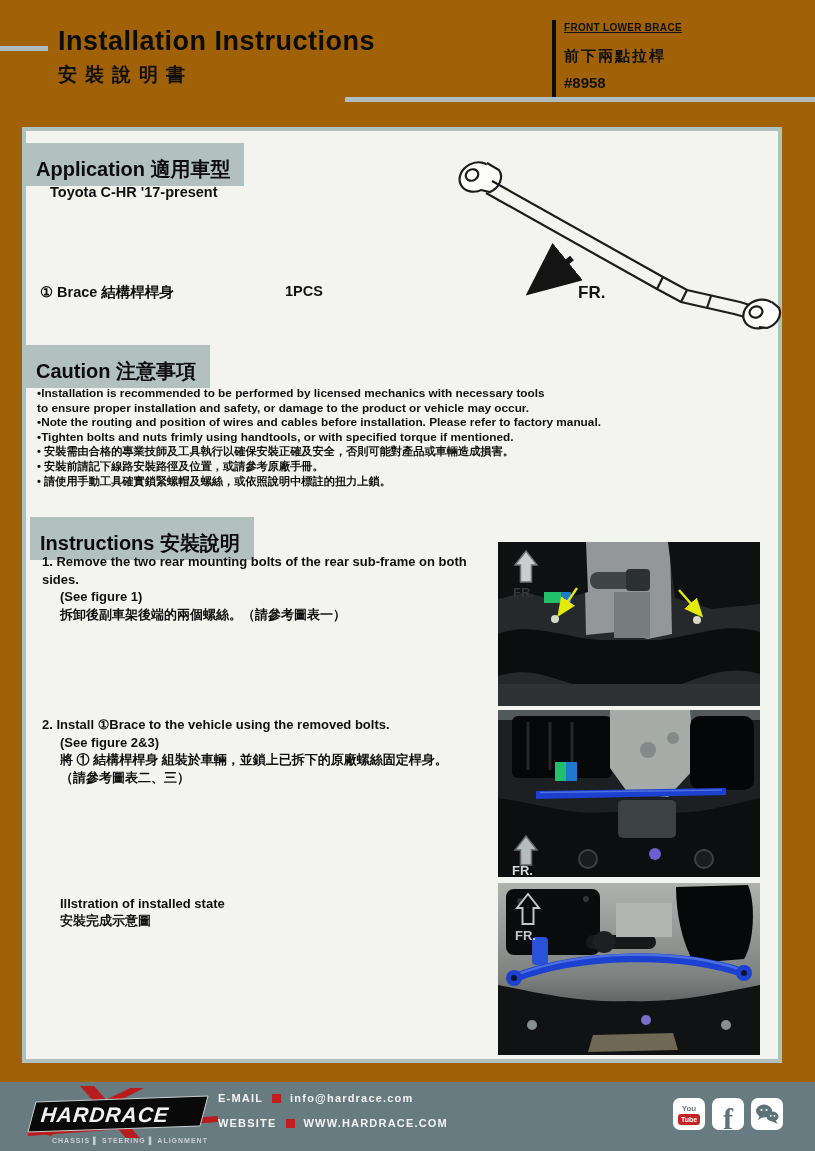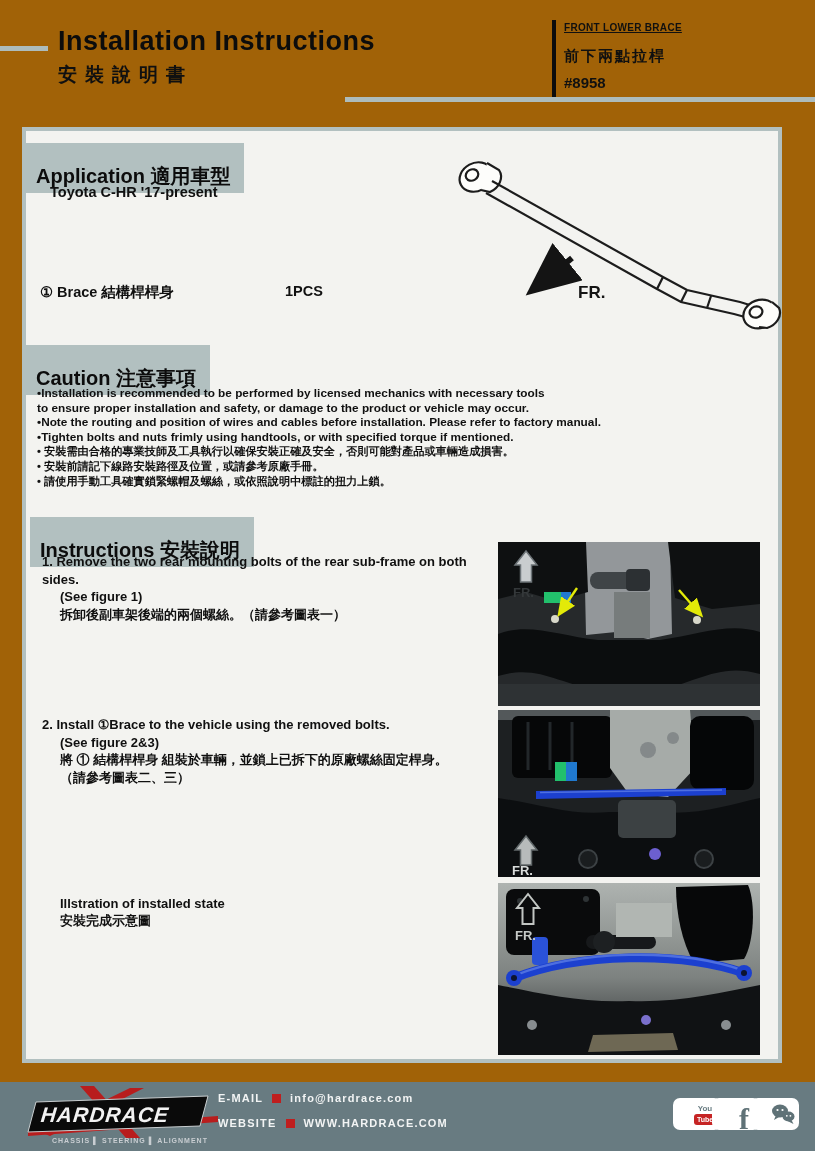--- a/index.html
+++ b/index.html
@@ -20,21 +20,21 @@
   #prod-code{left:564px;top:74px;font-size:15px;}
   #top-rule{left:345px;top:97px;width:470px;height:5px;background:#adbcbc;}
 
   
   #content-box{
     left:22px;top:127px;width:760px;height:936px;
     border:4px solid #b2c0c0;background:#f3f3f0;box-sizing:border-box;
   }
   .sec-head{
     position:absolute;background:#b2c0c0;color:#0c0c0c;
-    font-size:20px;height:34px;line-height:34px;padding:16px 14px 0 10px;white-space:nowrap;
+    font-size:20px;height:34px;line-height:34px;padding:9px 14px 0 10px;white-space:nowrap;
   }
   #app-head{left:26px;top:143px;}
   #vehicle{left:50px;top:184px;font-size:14.5px;}
   #comp-head{left:26px;top:246px;}
   #comp-item-name{left:40px;top:283px;font-size:14.5px;}
   #comp-item-qty{left:285px;top:283px;font-size:14.5px;}
   #caution-head{left:26px;top:345px;}
   #caution-lines{left:37px;top:386px;width:470px;}
   .caution-line{font-size:11.8px;line-height:14.6px;white-space:nowrap;}
   .caution-line.zh{font-size:11.2px;}
@@ -58,21 +58,21 @@
   
   #footer{left:0;top:1082px;width:815px;height:69px;background:#687b81;}
   #logo{left:22px;top:1086px;width:198px;height:62px;}
   #logo svg{display:block;width:100%;height:100%;}
   .contact-line{position:absolute;display:flex;align-items:center;gap:9px;color:#f2f4f4;
     font-size:11px;letter-spacing:1.2px;}
   #email-line{left:218px;top:1092px;}
   #website-line{left:218px;top:1117px;justify-content:flex-end;}
   .red-sq{width:9px;height:9px;background:#bf1e1e;display:inline-block;}
   .social{position:absolute;top:1098px;width:32px;height:32px;background:#fff;border-radius:7px;
-    display:flex;flex-direction:column;align-items:center;justify-content:center;overflow:hidden;padding-left:16px;}
+    display:flex;flex-direction:column;align-items:center;justify-content:center;overflow:hidden;}
   #social-youtube{left:673px;}
   #social-facebook{left:712px;}
   #social-wechat{left:751px;}
   .yt-top{font-size:8px;color:#6a7d83;line-height:9px;}
   .yt-badge{width:22px;height:11px;background:#c62424;border-radius:3px;color:#fff;
     font-size:7px;line-height:11px;text-align:center;margin-top:1px;}
   .fb-f{color:#5f7277;font-size:30px;line-height:26px;margin-top:10px;font-family:"Liberation Serif",serif;}
 </style>
 </head>
 <body>

